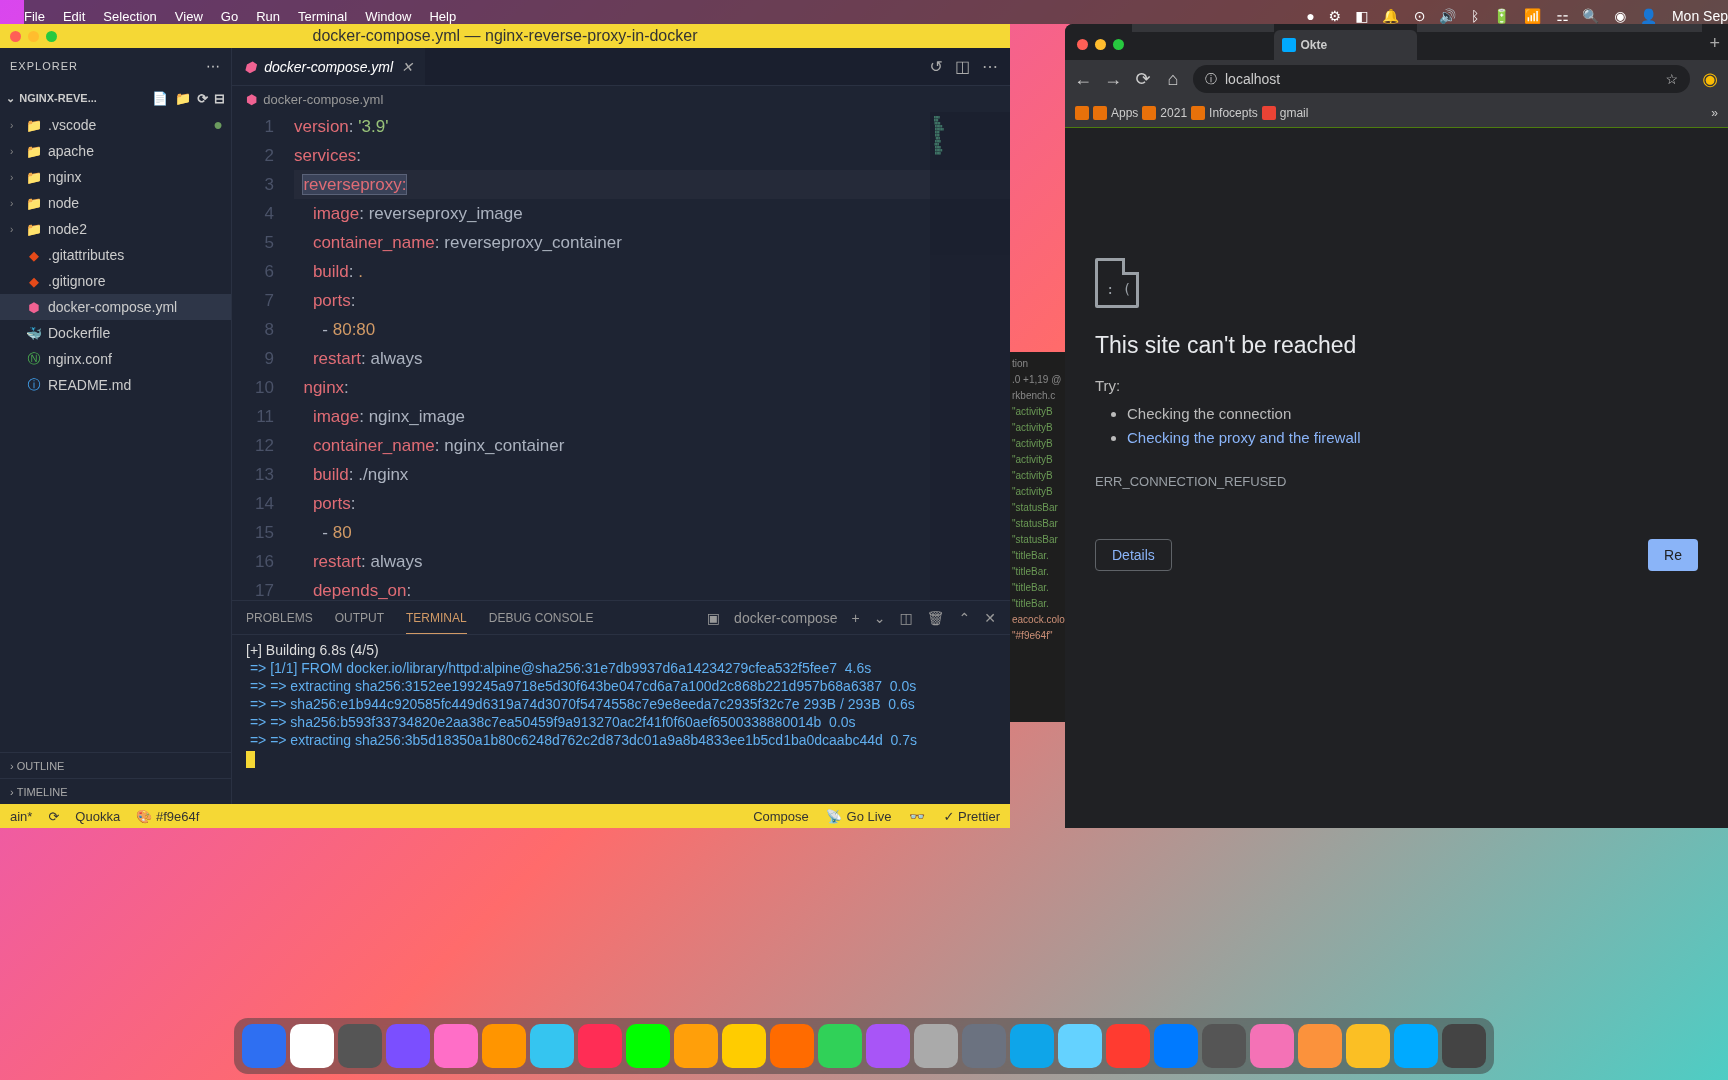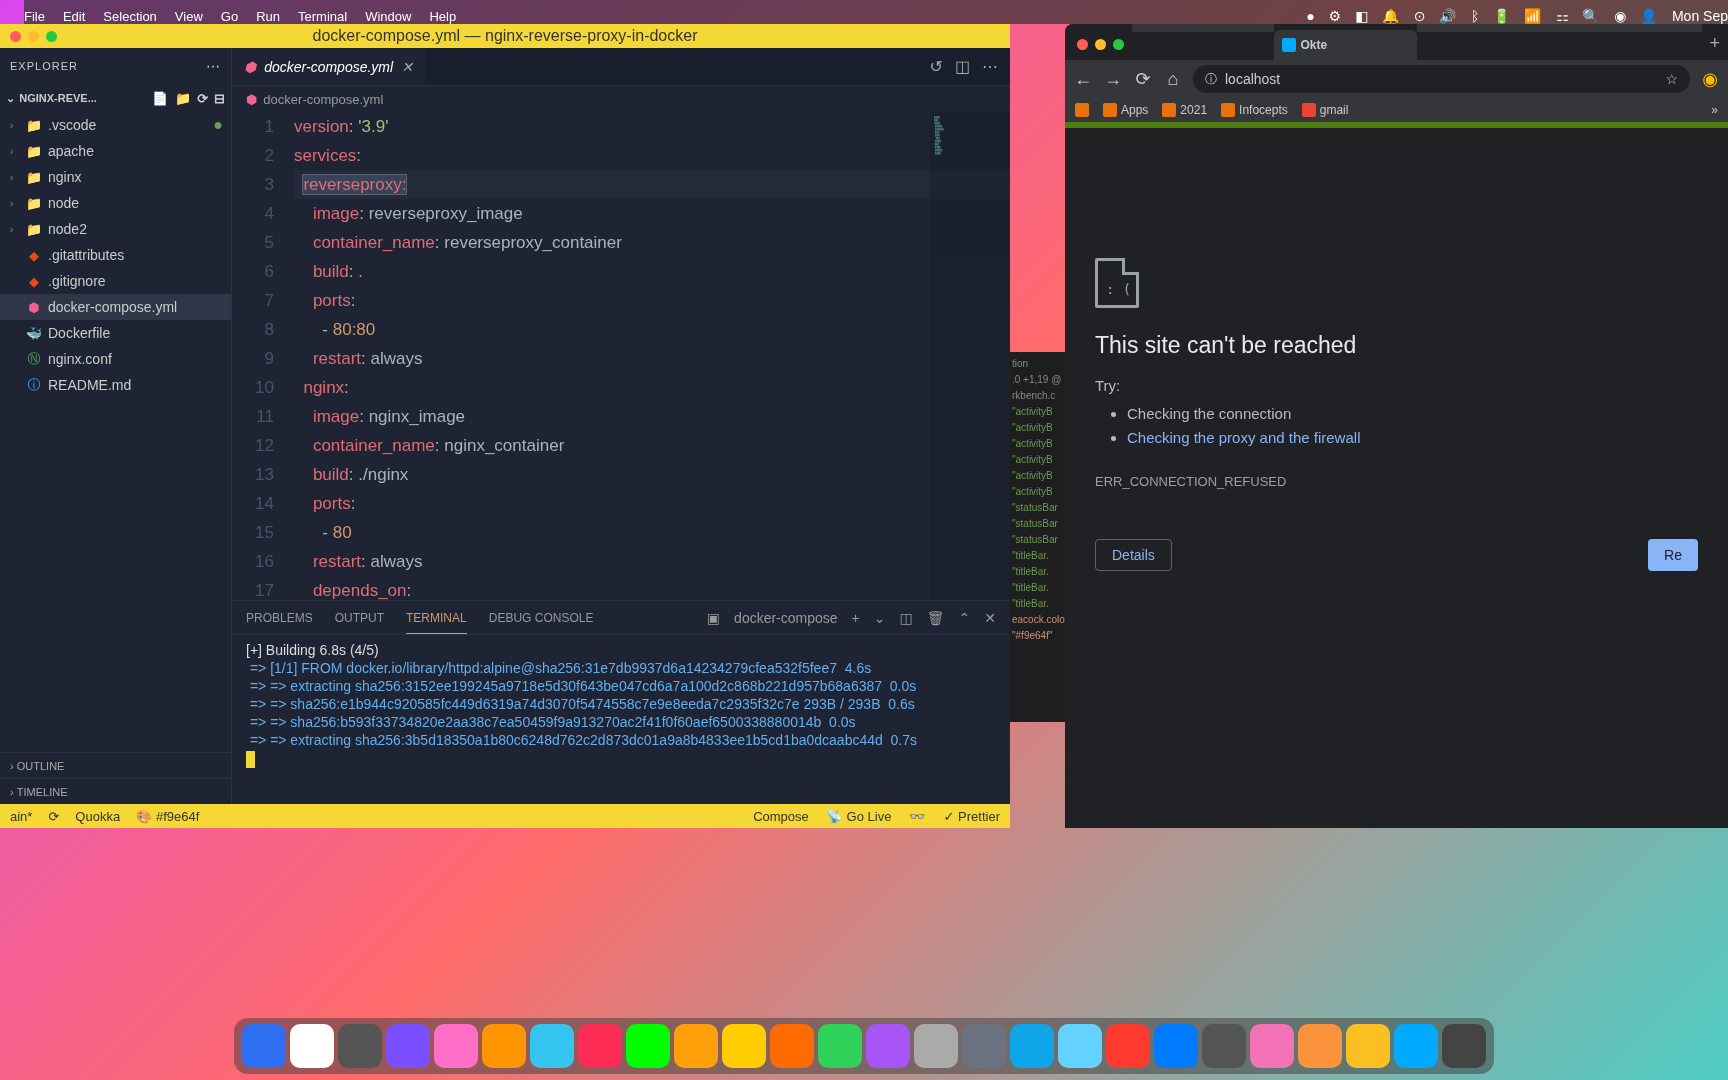--- a/index.html
+++ b/index.html
@@ -86,21 +86,21 @@
 .btab .favicon { width: 14px; height: 14px; border-radius: 2px; flex-shrink: 0; }
 .btab .close { margin-left: 2px; font-size: 14px; flex-shrink: 0; }
 .new-tab { color: #aaa; padding: 0 8px 6px; font-size: 18px; }
 
 .browser-toolbar { height: 38px; background: #35363a; display: flex; align-items: center; padding: 0 8px; gap: 10px; color: #ccc; }
 .nav-btn { font-size: 18px; cursor: pointer; width: 20px; text-align: center; }
 .omnibox { flex: 1; height: 28px; background: #202124; border-radius: 14px; display: flex; align-items: center; padding: 0 12px; font-size: 14px; color: #ccc; gap: 8px; }
 .omnibox .lock { font-size: 12px; }
 .omnibox .star { margin-left: auto; font-size: 14px; }
 
-.bookmarks { height: 30px; background: #35363a; display: flex; align-items: center; padding: 0 10px; gap: 14px; font-size: 12px; color: #ccc; border-bottom: 6px solid #4d7c0f; }
+.bookmarks { height: 30px; background: #35363a; display: flex; align-items: center; padding: 0 10px; gap: 4px; font-size: 12px; color: #ccc; border-bottom: 1px solid #4d7c0f; }
 .bm { display: flex; align-items: center; gap: 4px; cursor: pointer; }
 .bm .bm-icon { width: 14px; height: 14px; border-radius: 2px; }
 
 .browser-content { flex: 1; background: #202124; color: #bbb; padding: 130px 30px 30px 30px; position: relative; }
 .error-icon { width: 50px; height: 50px; margin-bottom: 24px; position: relative; }
 .error-icon-frame { width: 44px; height: 50px; border: 3px solid #9aa0a6; border-radius: 2px; position: relative; }
 .error-icon-frame::before { content: ''; position: absolute; top: -3px; right: -3px; width: 14px; height: 14px; background: #202124; border-left: 3px solid #9aa0a6; border-bottom: 3px solid #9aa0a6; }
 .error-face { position: absolute; bottom: 8px; left: 8px; font-size: 14px; color: #9aa0a6; font-family: monospace; letter-spacing: 0px; }
 .err-title { font-size: 23px; color: #e8eaed; margin-bottom: 18px; }
 .err-sub { font-size: 15px; margin-bottom: 24px; }

